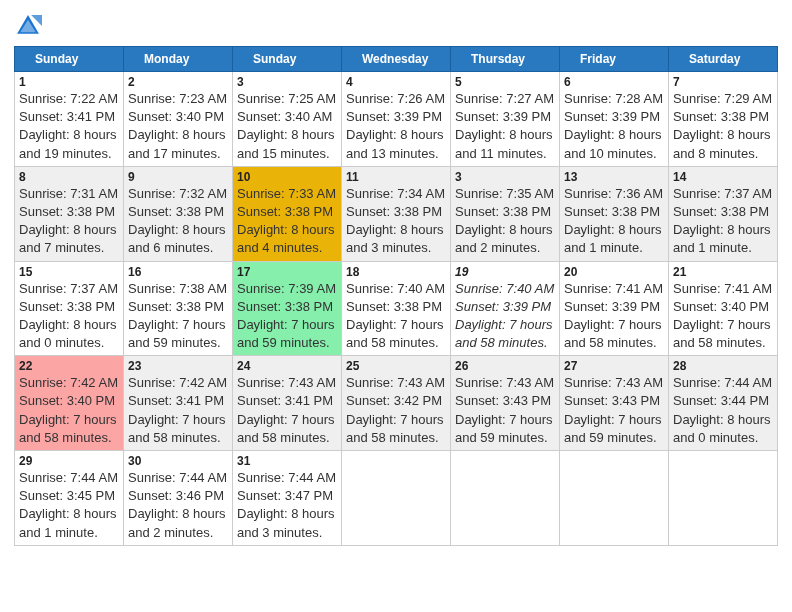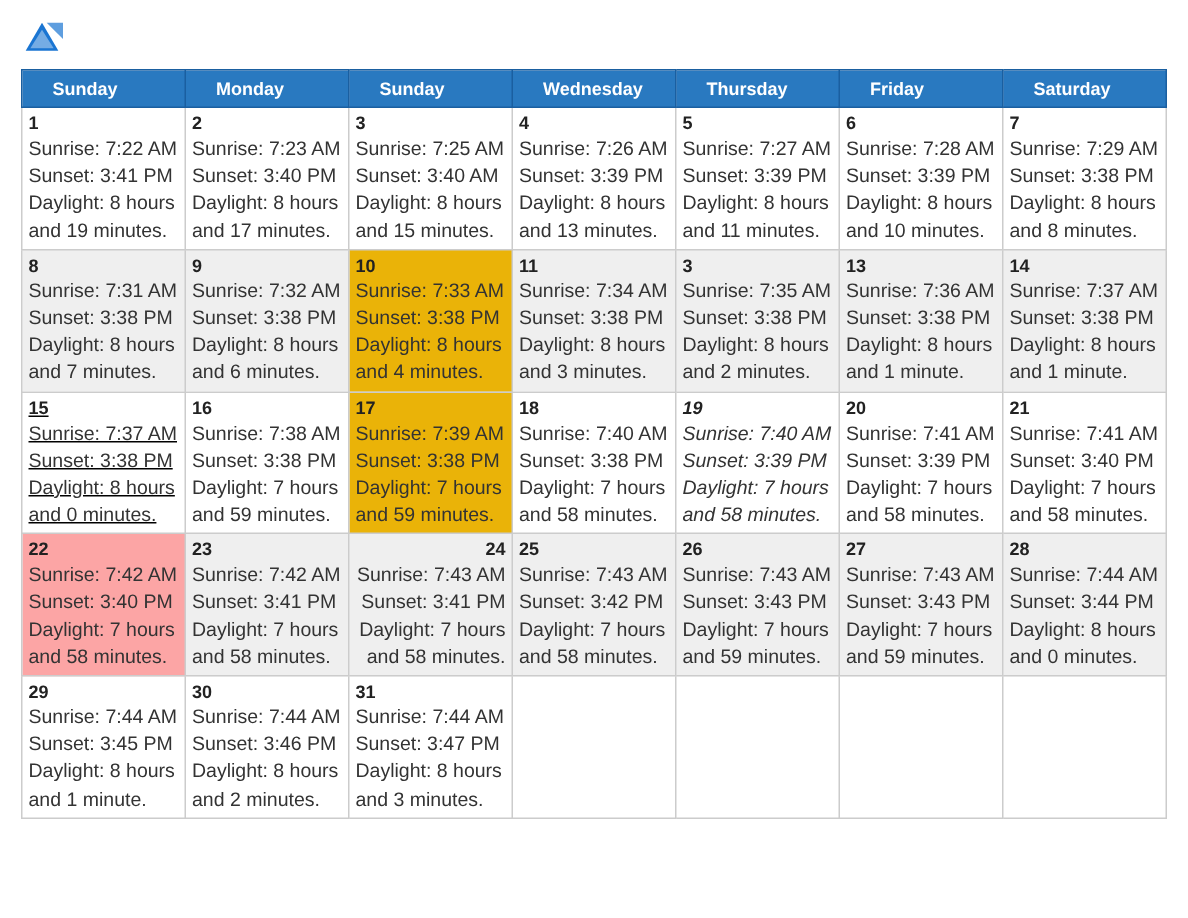--- a/index.html
+++ b/index.html
@@ -178,29 +178,29 @@
           <td style="background: rgb(239, 239, 239); height: 82px;">
             <span class="day-num">13</span>
             <div class="day-info">Sunrise: 7:36 AM<br>Sunset: 3:38 PM<br>Daylight: 8 hours and 1 minute.</div>
           </td>
           <td style="background: rgb(239, 239, 239); height: 82px;">
             <span class="day-num">14</span>
             <div class="day-info">Sunrise: 7:37 AM<br>Sunset: 3:38 PM<br>Daylight: 8 hours and 1 minute.</div>
           </td>
         </tr>
         <tr>
-          <td style="background: rgb(255, 255, 255); height: 82px; text-decoration: underline;">
+          <td style="background: rgb(255, 255, 255); height: 82px;">
             <span class="day-num">15</span>
             <div class="day-info">Sunrise: 7:37 AM<br>Sunset: 3:38 PM<br>Daylight: 8 hours and 0 minutes.</div>
           </td>
           <td style="background: rgb(255, 255, 255); height: 82px;">
             <span class="day-num">16</span>
             <div class="day-info">Sunrise: 7:38 AM<br>Sunset: 3:38 PM<br>Daylight: 7 hours and 59 minutes.</div>
           </td>
-          <td style="background: #eab308; height: 82px;">
+          <td style="background: #86efac; height: 82px;">
             <span class="day-num">17</span>
             <div class="day-info">Sunrise: 7:39 AM<br>Sunset: 3:38 PM<br>Daylight: 7 hours and 59 minutes.</div>
           </td>
           <td style="background: rgb(255, 255, 255); height: 82px;">
             <span class="day-num">18</span>
             <div class="day-info">Sunrise: 7:40 AM<br>Sunset: 3:38 PM<br>Daylight: 7 hours and 58 minutes.</div>
           </td>
           <td style="background: rgb(255, 255, 255); height: 82px; font-style: italic;">
             <span class="day-num">19</span>
             <div class="day-info">Sunrise: 7:40 AM<br>Sunset: 3:39 PM<br>Daylight: 7 hours and 58 minutes.</div>
@@ -216,21 +216,21 @@
         </tr>
         <tr>
           <td style="background: #fca5a5; height: 82px;">
             <span class="day-num">22</span>
             <div class="day-info">Sunrise: 7:42 AM<br>Sunset: 3:40 PM<br>Daylight: 7 hours and 58 minutes.</div>
           </td>
           <td style="background: rgb(239, 239, 239); height: 82px;">
             <span class="day-num">23</span>
             <div class="day-info">Sunrise: 7:42 AM<br>Sunset: 3:41 PM<br>Daylight: 7 hours and 58 minutes.</div>
           </td>
-          <td style="background: rgb(239, 239, 239); height: 82px; text-align: right;">
+          <td style="background: rgb(239, 239, 239); height: 82px;">
             <span class="day-num">24</span>
             <div class="day-info">Sunrise: 7:43 AM<br>Sunset: 3:41 PM<br>Daylight: 7 hours and 58 minutes.</div>
           </td>
           <td style="background: rgb(239, 239, 239); height: 82px;">
             <span class="day-num">25</span>
             <div class="day-info">Sunrise: 7:43 AM<br>Sunset: 3:42 PM<br>Daylight: 7 hours and 58 minutes.</div>
           </td>
           <td style="background: rgb(239, 239, 239); height: 82px;">
             <span class="day-num">26</span>
             <div class="day-info">Sunrise: 7:43 AM<br>Sunset: 3:43 PM<br>Daylight: 7 hours and 59 minutes.</div>

